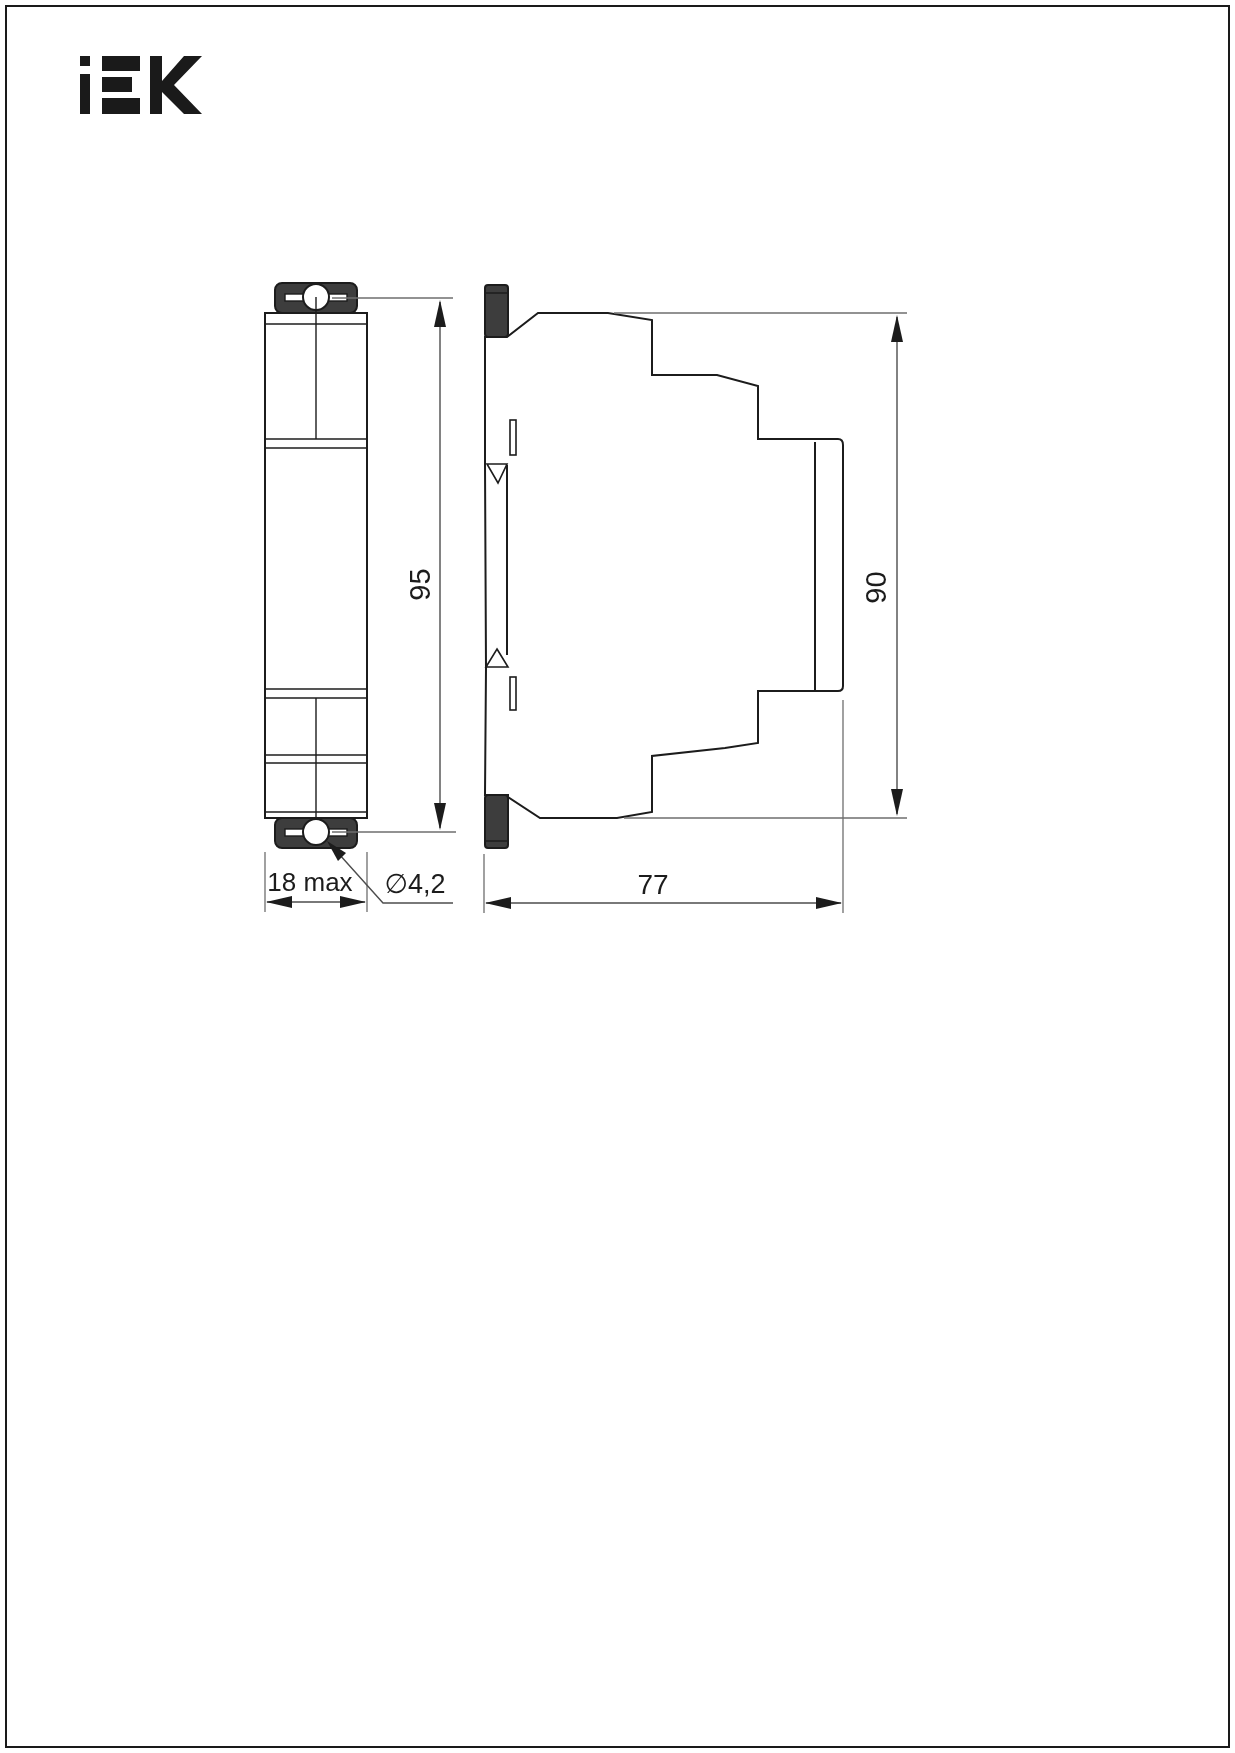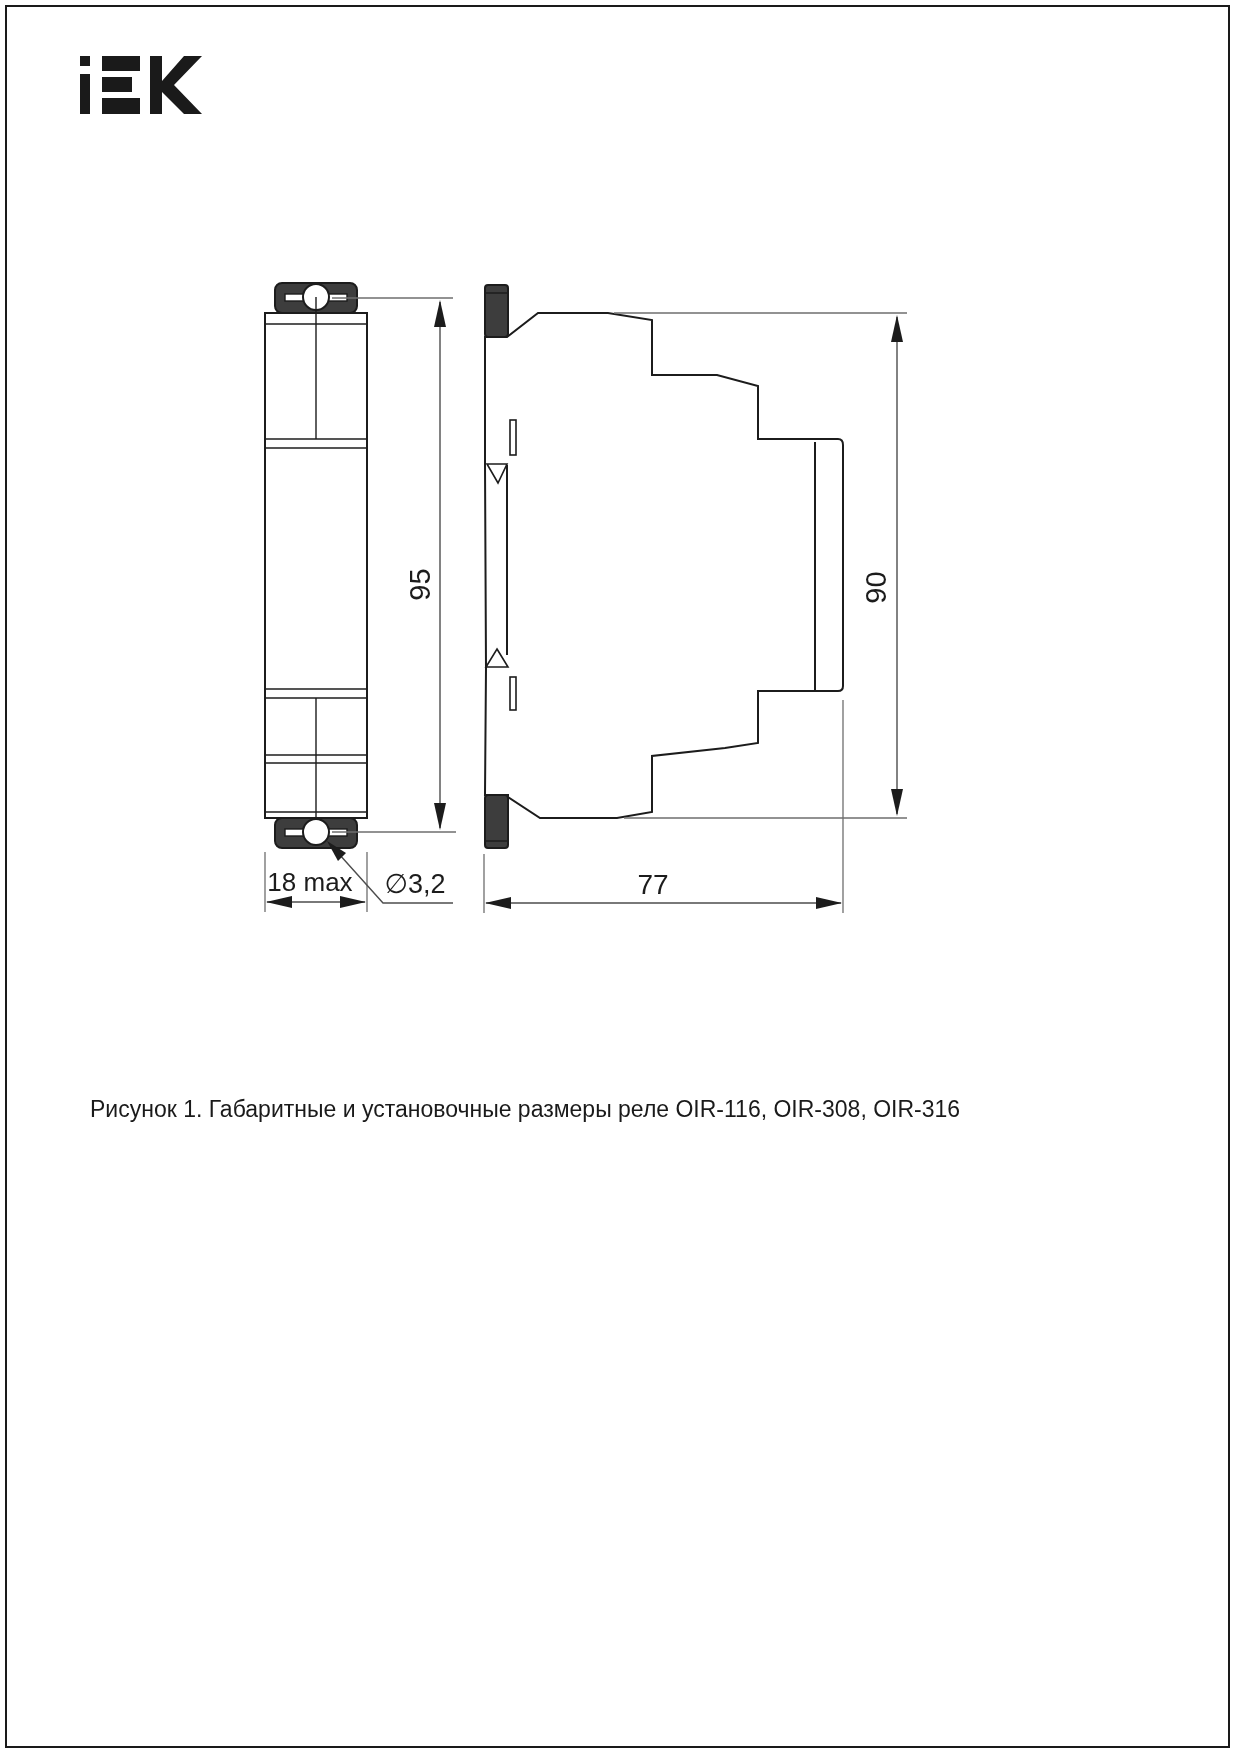--- a/index.html
+++ b/index.html
@@ -137,18 +137,17 @@
 
     <g>
       <polyline points="453,903 383,903 330,844" fill="none" stroke="#4d4d4d" stroke-width="1.4"></polyline>
       <polygon points="327,841 346,853 338,861" fill="#1c1c1c"></polygon>
     </g>
   </svg>
 
   <div class="dim-label rot" style="left:390px;top:570px;width:60px;">95</div>
   <div class="dim-label rot" style="left:846px;top:573px;width:60px;">90</div>
   <div class="dim-label" style="left:250px;top:869px;width:120px;font-size:26px;">18 max</div>
-  <div class="dim-label" style="left:365px;top:871px;width:100px;font-size:27px;">∅3,2</div>
+  <div class="dim-label" style="left:365px;top:871px;width:100px;font-size:27px;">∅4,2</div>
   <div class="dim-label" style="left:613px;top:871px;width:80px;font-size:28px;">77</div>
 
-  <div class="caption">Рисунок 1. Габаритные и установочные размеры реле OIR-116, OIR-308, OIR-316</div>
 
 </div>
 
 </body></html>

